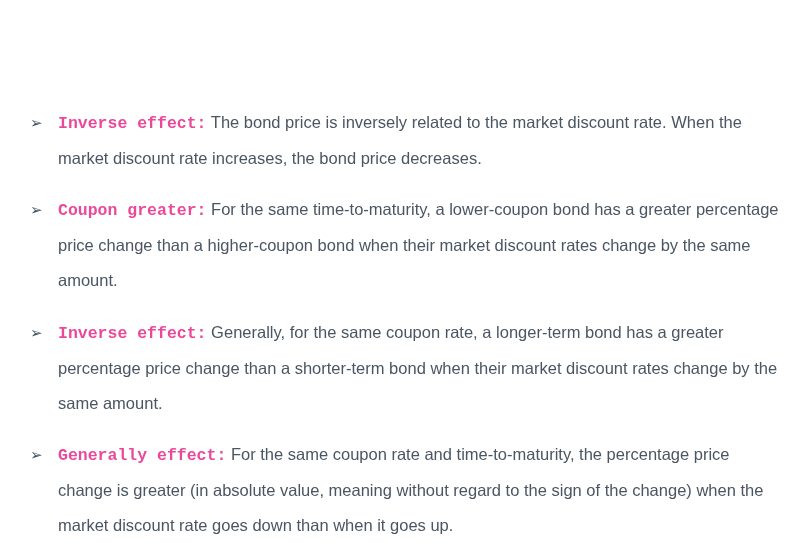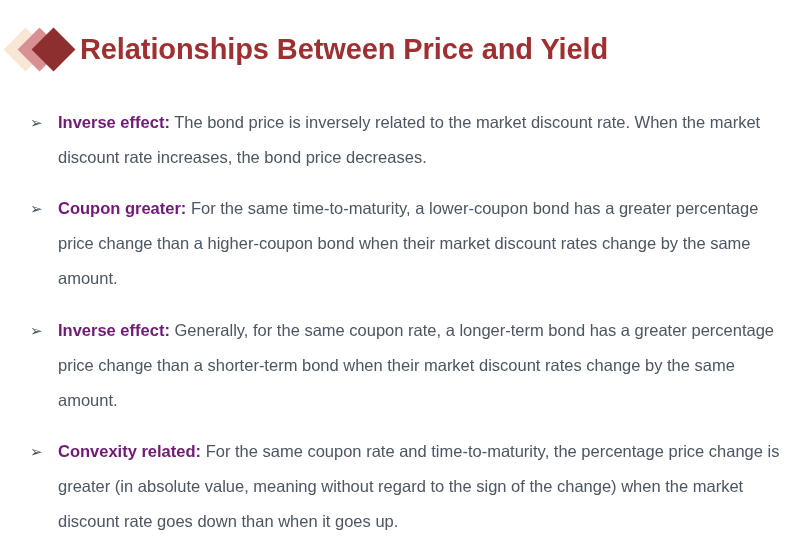--- a/index.html
+++ b/index.html
@@ -80,54 +80,47 @@
   .arrow-marker {
     position: absolute;
     left: 2px;
     top: 0;
     font-size: 15px;
     line-height: 35px;
     color: #41505e;
   }
   .lead-in {
     font-weight: bold;
-    color: #701a75;
+    color: #ec4899;
+    font-family: Liberation Mono, monospace;
   }
   .body-text {
     color: #4b5662;
     margin-top: 20px;
   }
 </style>
 </head>
 <body>
 
 <div class="slide">
 
-  <div class="title-row">
-    <span class="diamond-mark">
-      <i class="dia-1"></i>
-      <i class="dia-2"></i>
-      <i class="dia-3"></i>
-    </span>
-    <h1 class="page-title">Relationships Between Price and Yield</h1>
-  </div>
 
   <div class="bullets">
 
     <p class="bullet">
       <span class="arrow-marker">➢</span><span class="lead-in">Inverse effect:</span><span class="body-text"> The bond price is inversely related to the market discount rate. When the market discount rate increases, the bond price decreases.</span>
     </p>
 
     <p class="bullet">
       <span class="arrow-marker">➢</span><span class="lead-in">Coupon greater:</span><span class="body-text"> For the same time-to-maturity, a lower-coupon bond has a greater percentage price change than a higher-coupon bond when their market discount rates change by the same amount.</span>
     </p>
 
     <p class="bullet">
       <span class="arrow-marker">➢</span><span class="lead-in">Inverse effect:</span><span class="body-text"> Generally, for the same coupon rate, a longer-term bond has a greater percentage price change than a shorter-term bond when their market discount rates change by the same amount.</span>
     </p>
 
     <p class="bullet">
-      <span class="arrow-marker">➢</span><span class="lead-in">Convexity related:</span><span class="body-text"> For the same coupon rate and time-to-maturity, the percentage price change is greater (in absolute value, meaning without regard to the sign of the change) when the market discount rate goes down than when it goes up.</span>
+      <span class="arrow-marker">➢</span><span class="lead-in">Generally effect:</span><span class="body-text"> For the same coupon rate and time-to-maturity, the percentage price change is greater (in absolute value, meaning without regard to the sign of the change) when the market discount rate goes down than when it goes up.</span>
     </p>
 
   </div>
 
 </div>
 
 </body></html>

